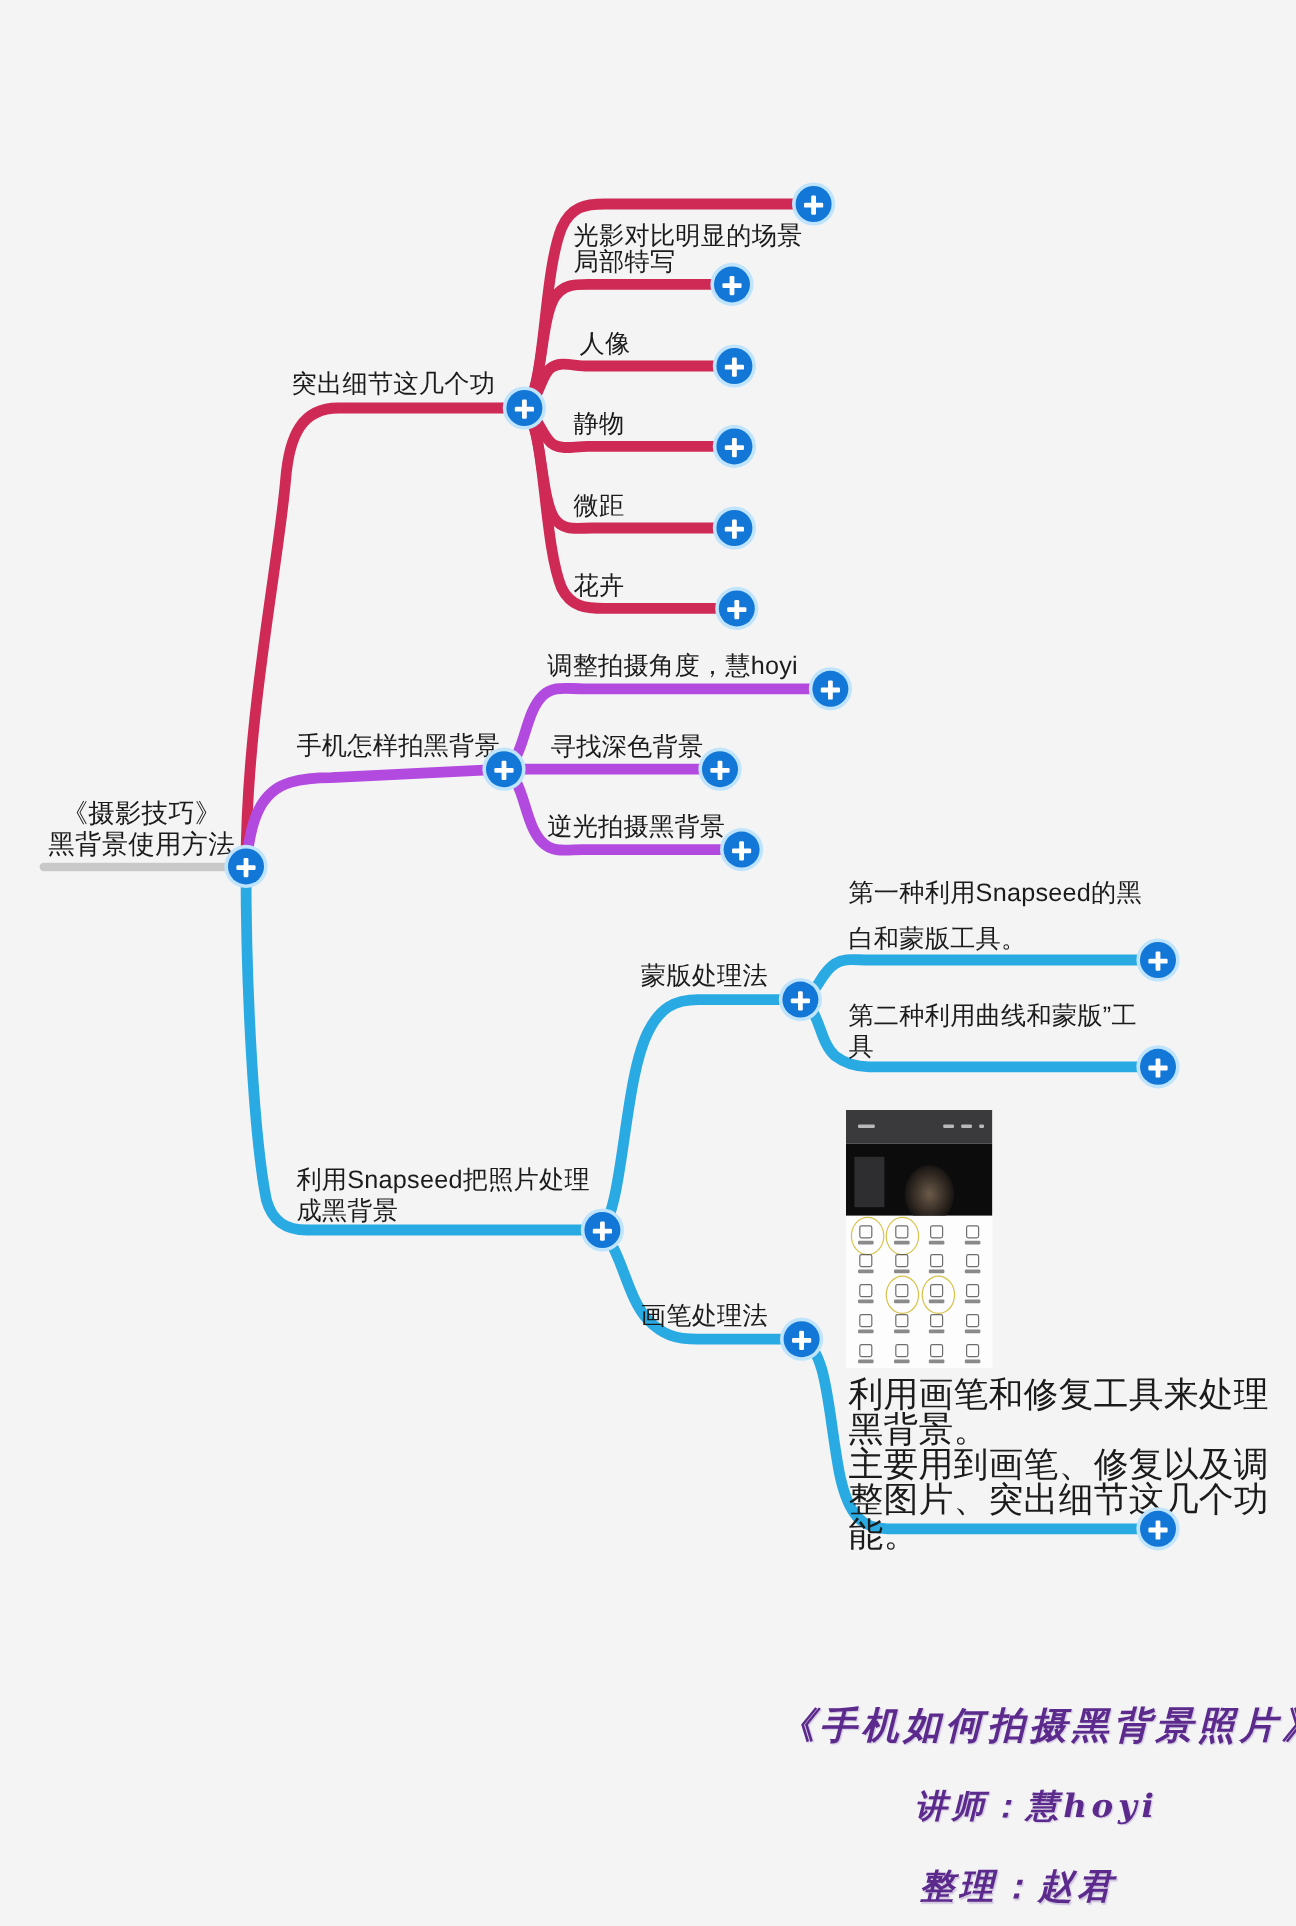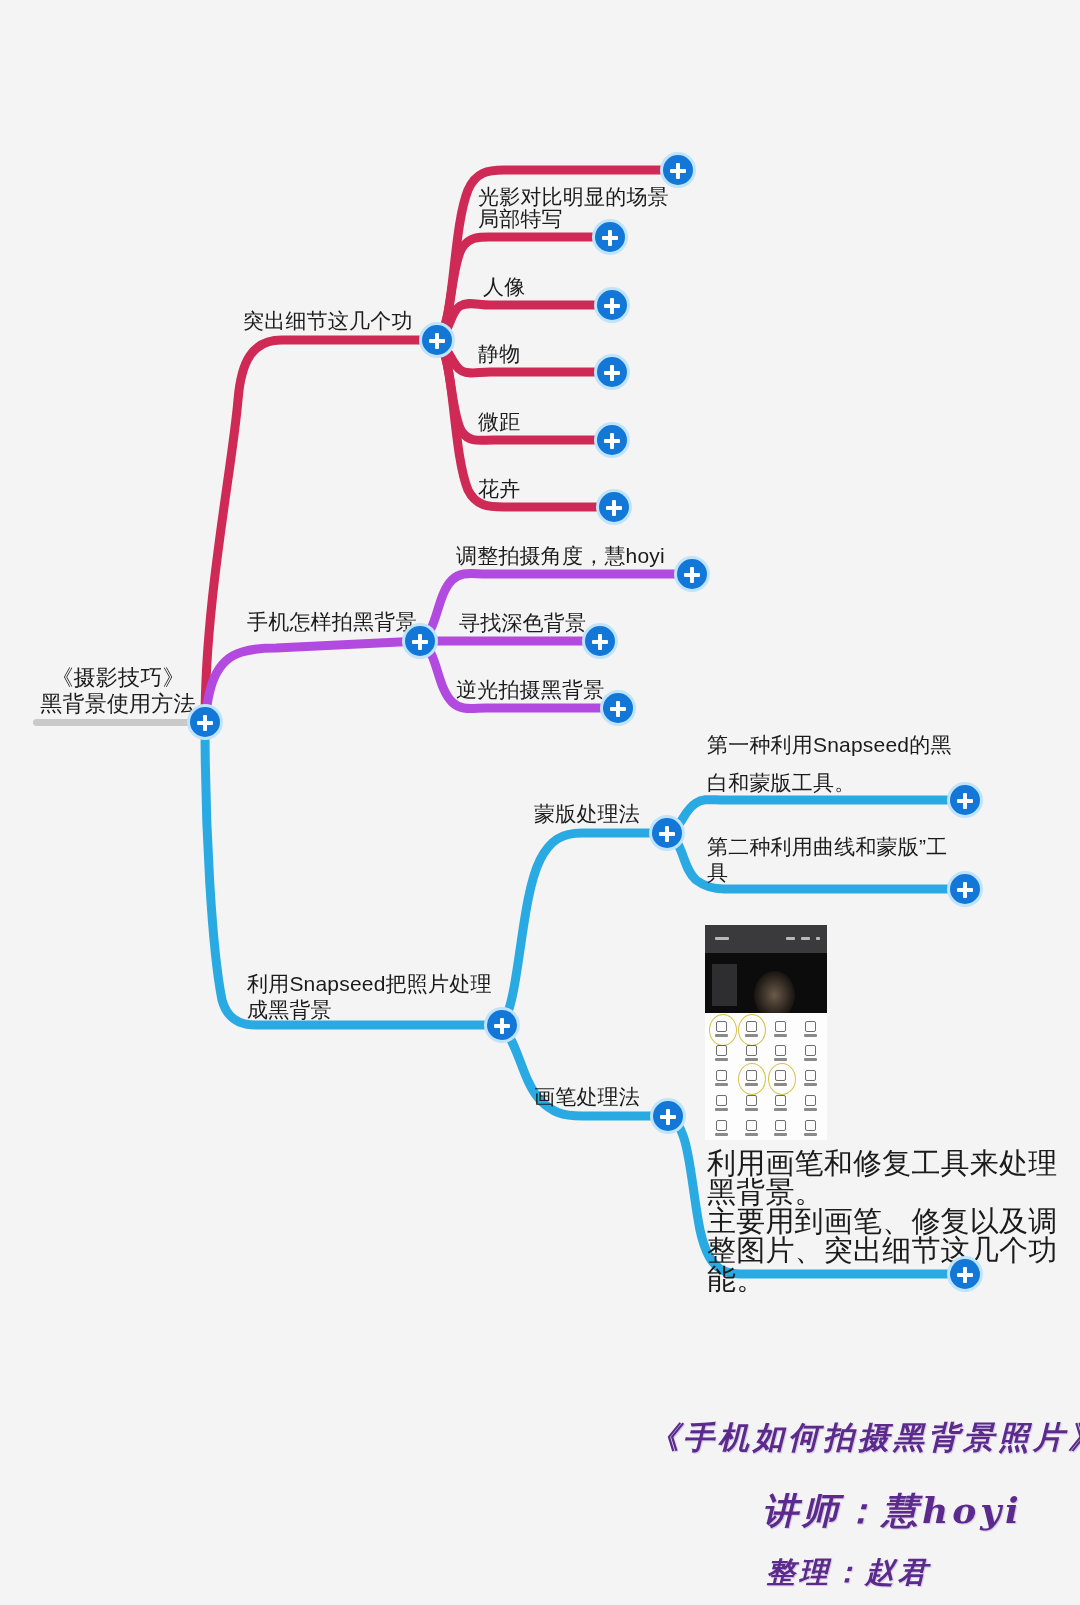--- a/index.html
+++ b/index.html
@@ -166,21 +166,21 @@
   .footer {
     position: absolute;
     color: #5b2a8c;
     font-family: "DejaVu Serif", serif;
     font-style: italic;
     font-weight: bold;
     white-space: pre;
     text-shadow: 1px 1px 1px rgba(160,140,190,.45);
   }
   .footer.f1 { font-size: 31px; letter-spacing: 4px; }
-  .footer.f2 { font-size: 36px; letter-spacing: 4px; font-style: italic; }
+  .footer.f2 { font-size: 27px; letter-spacing: 4px; font-style: italic; }
   .footer.f3 { font-size: 29px; letter-spacing: 4px; }
 </style>
 </head>
 <body>
 
 <div id="stage">
 
   <svg id="edges" viewBox="0 0 1080 1605">
 
     <path d="M205,722 C205,600 232,470 238,400 C241,362 252,340 282,340 L437,340" stroke="#cf2a55" stroke-width="9" fill="none" stroke-linecap="round"></path>

